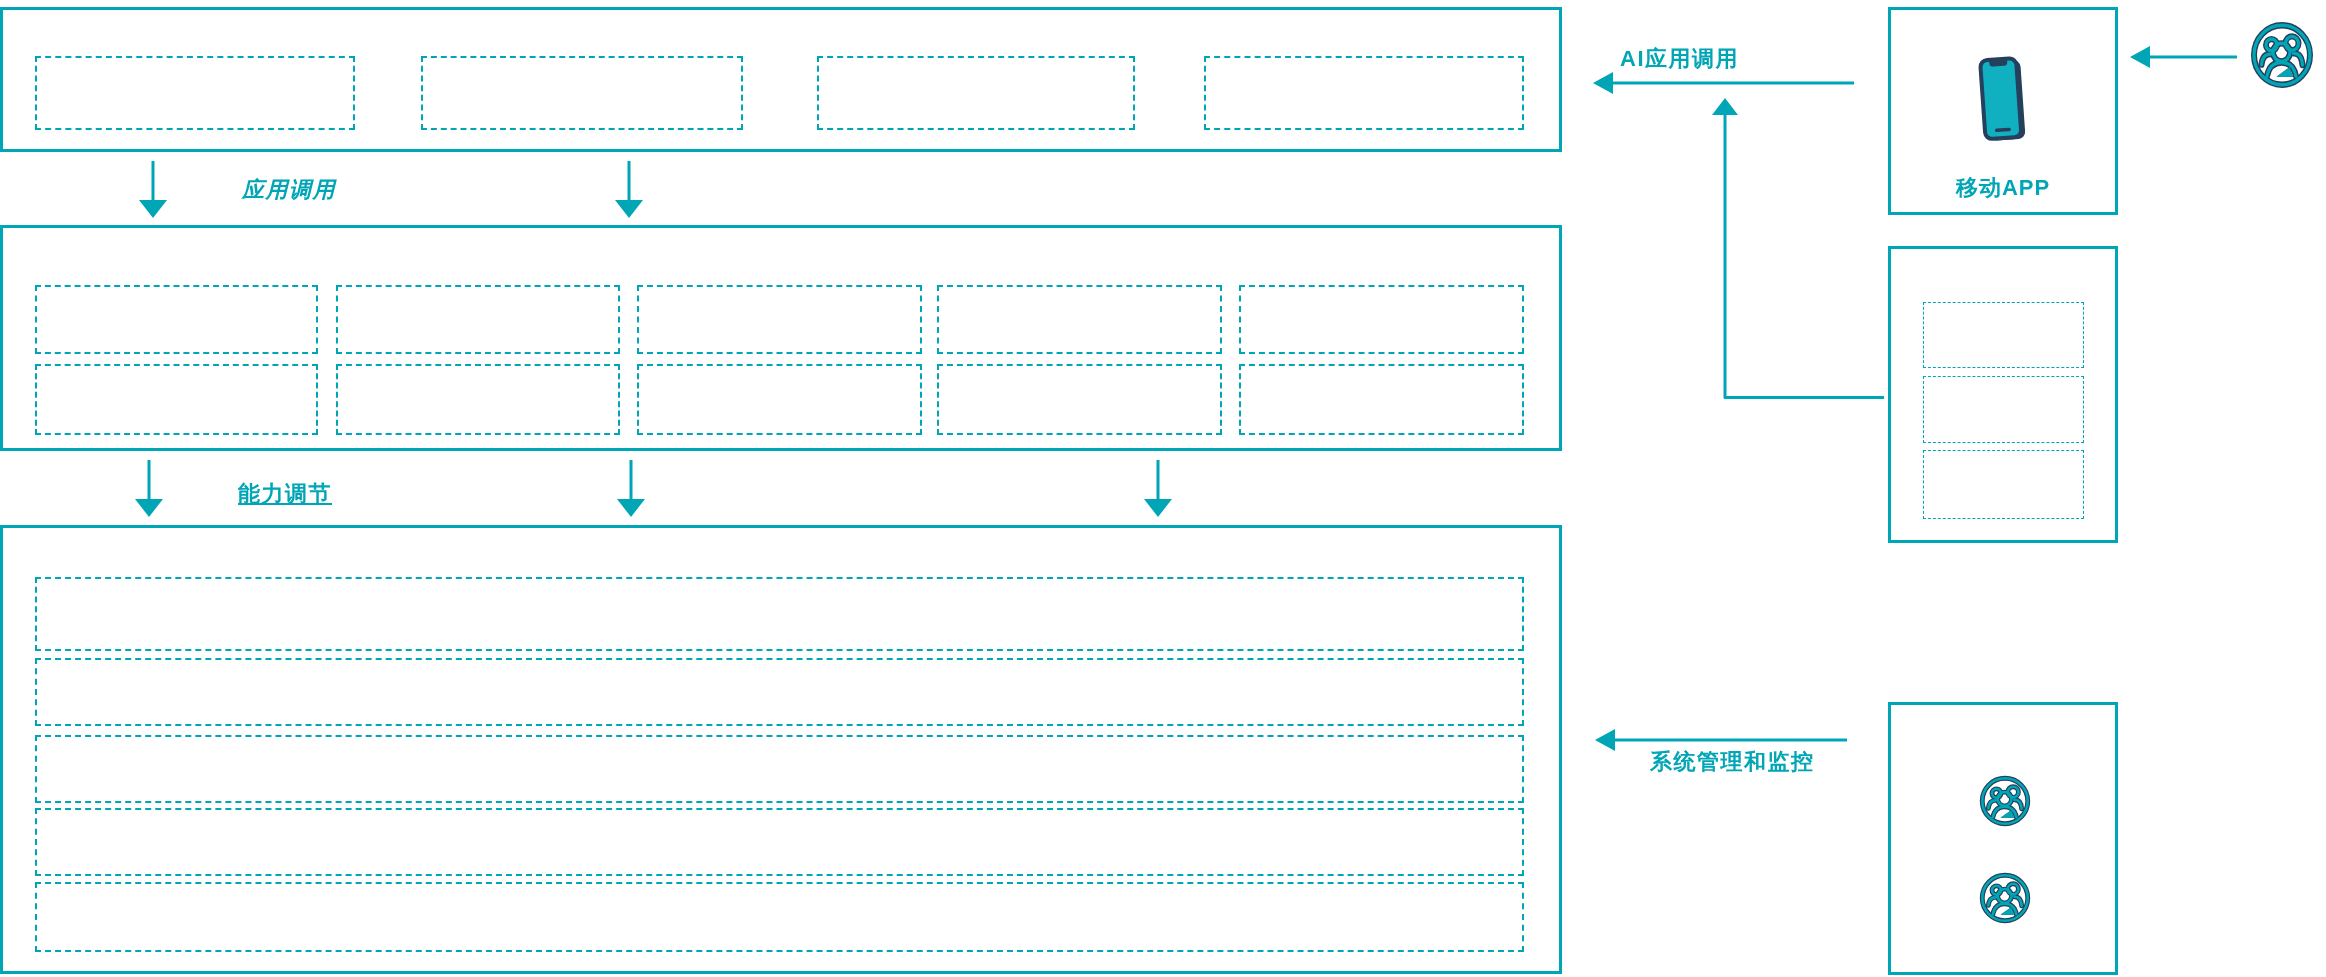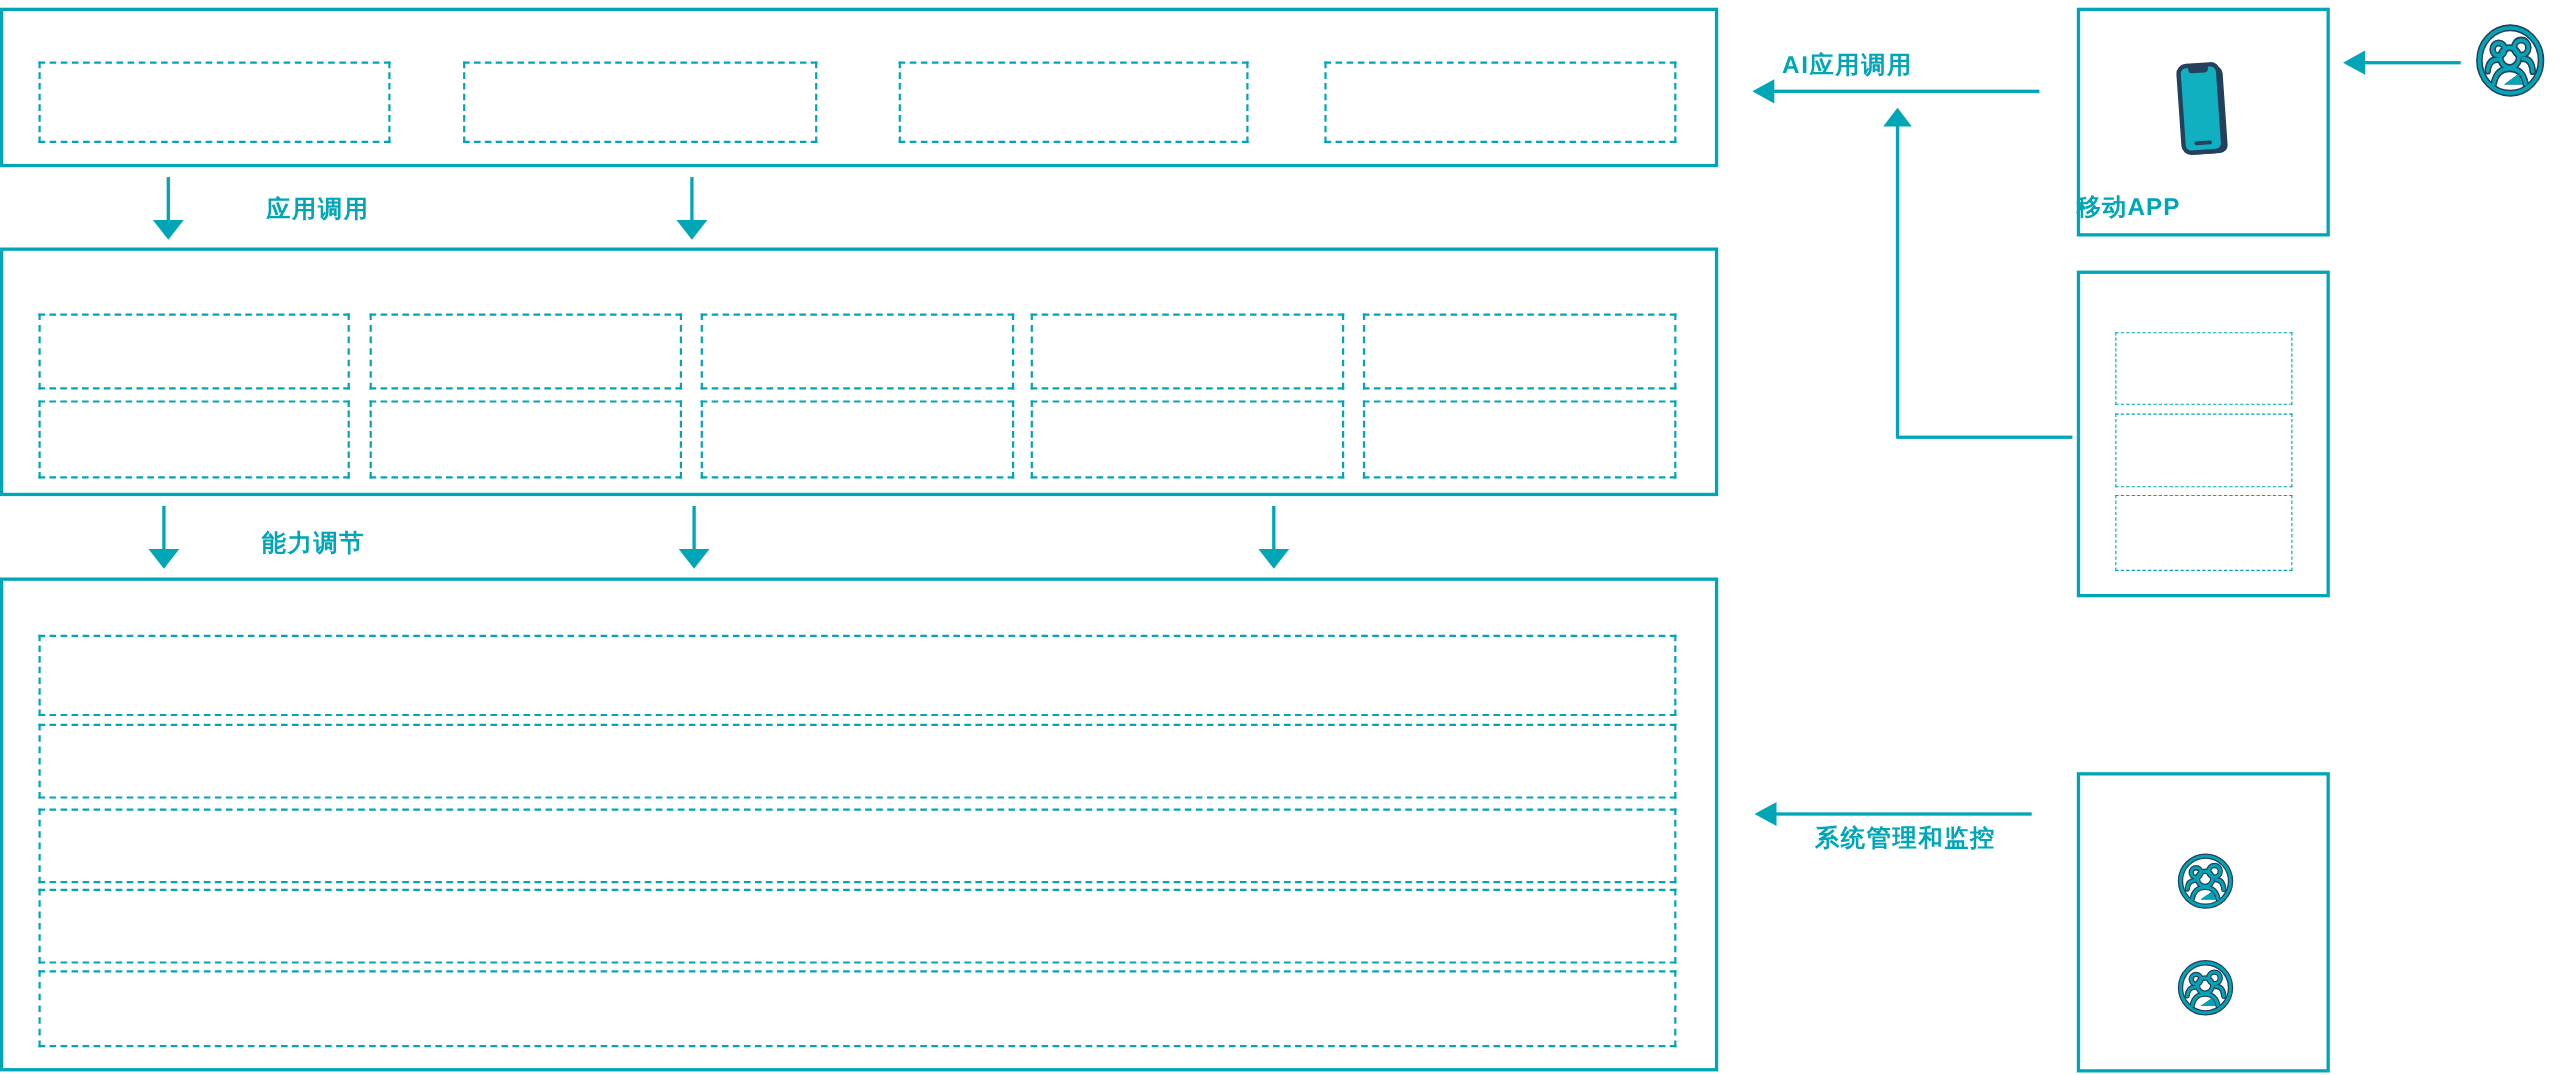--- a/index.html
+++ b/index.html
@@ -13,21 +13,21 @@
     position:relative;width:2326px;height:977px;background:var(--bg);
     font-family:"Liberation Sans", sans-serif;overflow:hidden;
   }
   .sbox{position:absolute;border:3px solid var(--accent);box-sizing:border-box;background:var(--bg);}
   .ph{position:absolute;border:2px dashed var(--accent);box-sizing:border-box;background:var(--bg);}
   .ph.fine{border-width:1.6px;}
   .lbl{
     position:absolute;color:var(--accent);font-weight:bold;font-size:22px;
     letter-spacing:1.5px;white-space:nowrap;line-height:1.1;
   }
-  .lbl.center{text-align:left;letter-spacing:1px;}
+  .lbl.center{text-align:center;letter-spacing:1px;}
   
   .arrow-down{position:absolute;width:30px;}
   .arrow-down .stem{position:absolute;left:50%;top:0;transform:translateX(-50%);width:3px;background:var(--accent);}
   .arrow-down .head{position:absolute;bottom:0;left:50%;transform:translateX(-50%);width:0;height:0;
     border-left:14px solid transparent;border-right:14px solid transparent;border-top:18px solid var(--accent);}
   
   .arrow-left{position:absolute;height:24px;}
   .arrow-left .stem{position:absolute;left:19px;right:0;top:50%;transform:translateY(-50%);height:3px;background:var(--accent);}
   .arrow-left .head{position:absolute;left:0;top:50%;transform:translateY(-50%);width:0;height:0;
     border-top:11px solid transparent;border-bottom:11px solid transparent;border-right:20px solid var(--accent);}
@@ -70,21 +70,21 @@
   <div class="ph" style="left:1204px;top:56px;width:320px;height:74px;"></div>
 
   <div class="arrow-down" style="left:138px;top:161px;height:57px;">
     <div class="stem" style="height:41px;"></div>
       <div class="head"></div>
   </div>
   <div class="arrow-down" style="left:614px;top:161px;height:57px;">
     <div class="stem" style="height:41px;"></div>
       <div class="head"></div>
   </div>
-  <span class="lbl" style="left:242px;top:178px;">应用调用</span>
+  <span class="lbl" style="left:242px;top:178px;font-style:italic;">应用调用</span>
 
   <div class="sbox" style="left:0;top:225px;width:1562px;height:226px;"></div>
   <div class="ph" style="left:35px;top:285px;width:283px;height:69px;"></div>
   <div class="ph" style="left:336px;top:285px;width:284px;height:69px;"></div>
   <div class="ph" style="left:637px;top:285px;width:285px;height:69px;"></div>
   <div class="ph" style="left:937px;top:285px;width:285px;height:69px;"></div>
   <div class="ph" style="left:1239px;top:285px;width:285px;height:69px;"></div>
   <div class="ph" style="left:35px;top:364px;width:283px;height:71px;"></div>
   <div class="ph" style="left:336px;top:364px;width:284px;height:71px;"></div>
   <div class="ph" style="left:637px;top:364px;width:285px;height:71px;"></div>
@@ -96,21 +96,21 @@
       <div class="head"></div>
   </div>
   <div class="arrow-down" style="left:616px;top:460px;height:57px;">
     <div class="stem" style="height:41px;"></div>
       <div class="head"></div>
   </div>
   <div class="arrow-down" style="left:1143px;top:460px;height:57px;">
     <div class="stem" style="height:41px;"></div>
       <div class="head"></div>
   </div>
-  <span class="lbl" style="left:238px;top:482px;">能力调节</span>
+  <span class="lbl" style="left:238px;top:482px;text-decoration:underline;">能力调节</span>
 
   <div class="sbox" style="left:0;top:525px;width:1562px;height:449px;"></div>
   <div class="ph" style="left:35px;top:577px;width:1489px;height:74px;"></div>
   <div class="ph" style="left:35px;top:658px;width:1489px;height:68px;"></div>
   <div class="ph" style="left:35px;top:735px;width:1489px;height:68px;"></div>
   <div class="ph" style="left:35px;top:808px;width:1489px;height:68px;"></div>
   <div class="ph" style="left:35px;top:882px;width:1489px;height:70px;"></div>
 
   <div class="sbox" style="left:1888px;top:7px;width:230px;height:208px;"></div>
   <svg class="phone-svg" style="left:1978px;top:56px;" width="50" height="92" viewBox="0 0 50 92">

